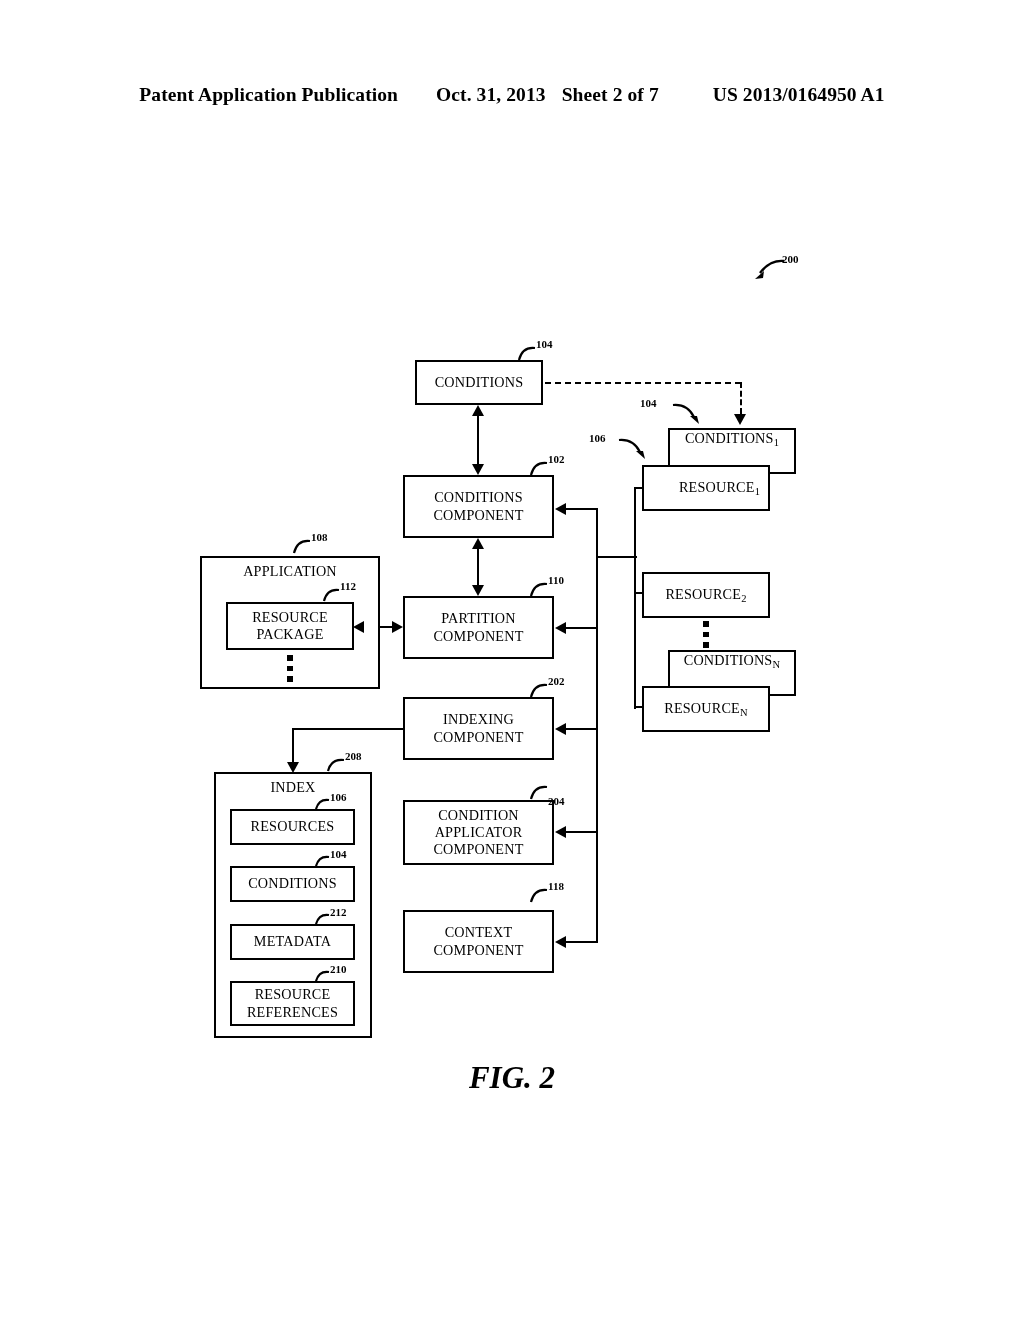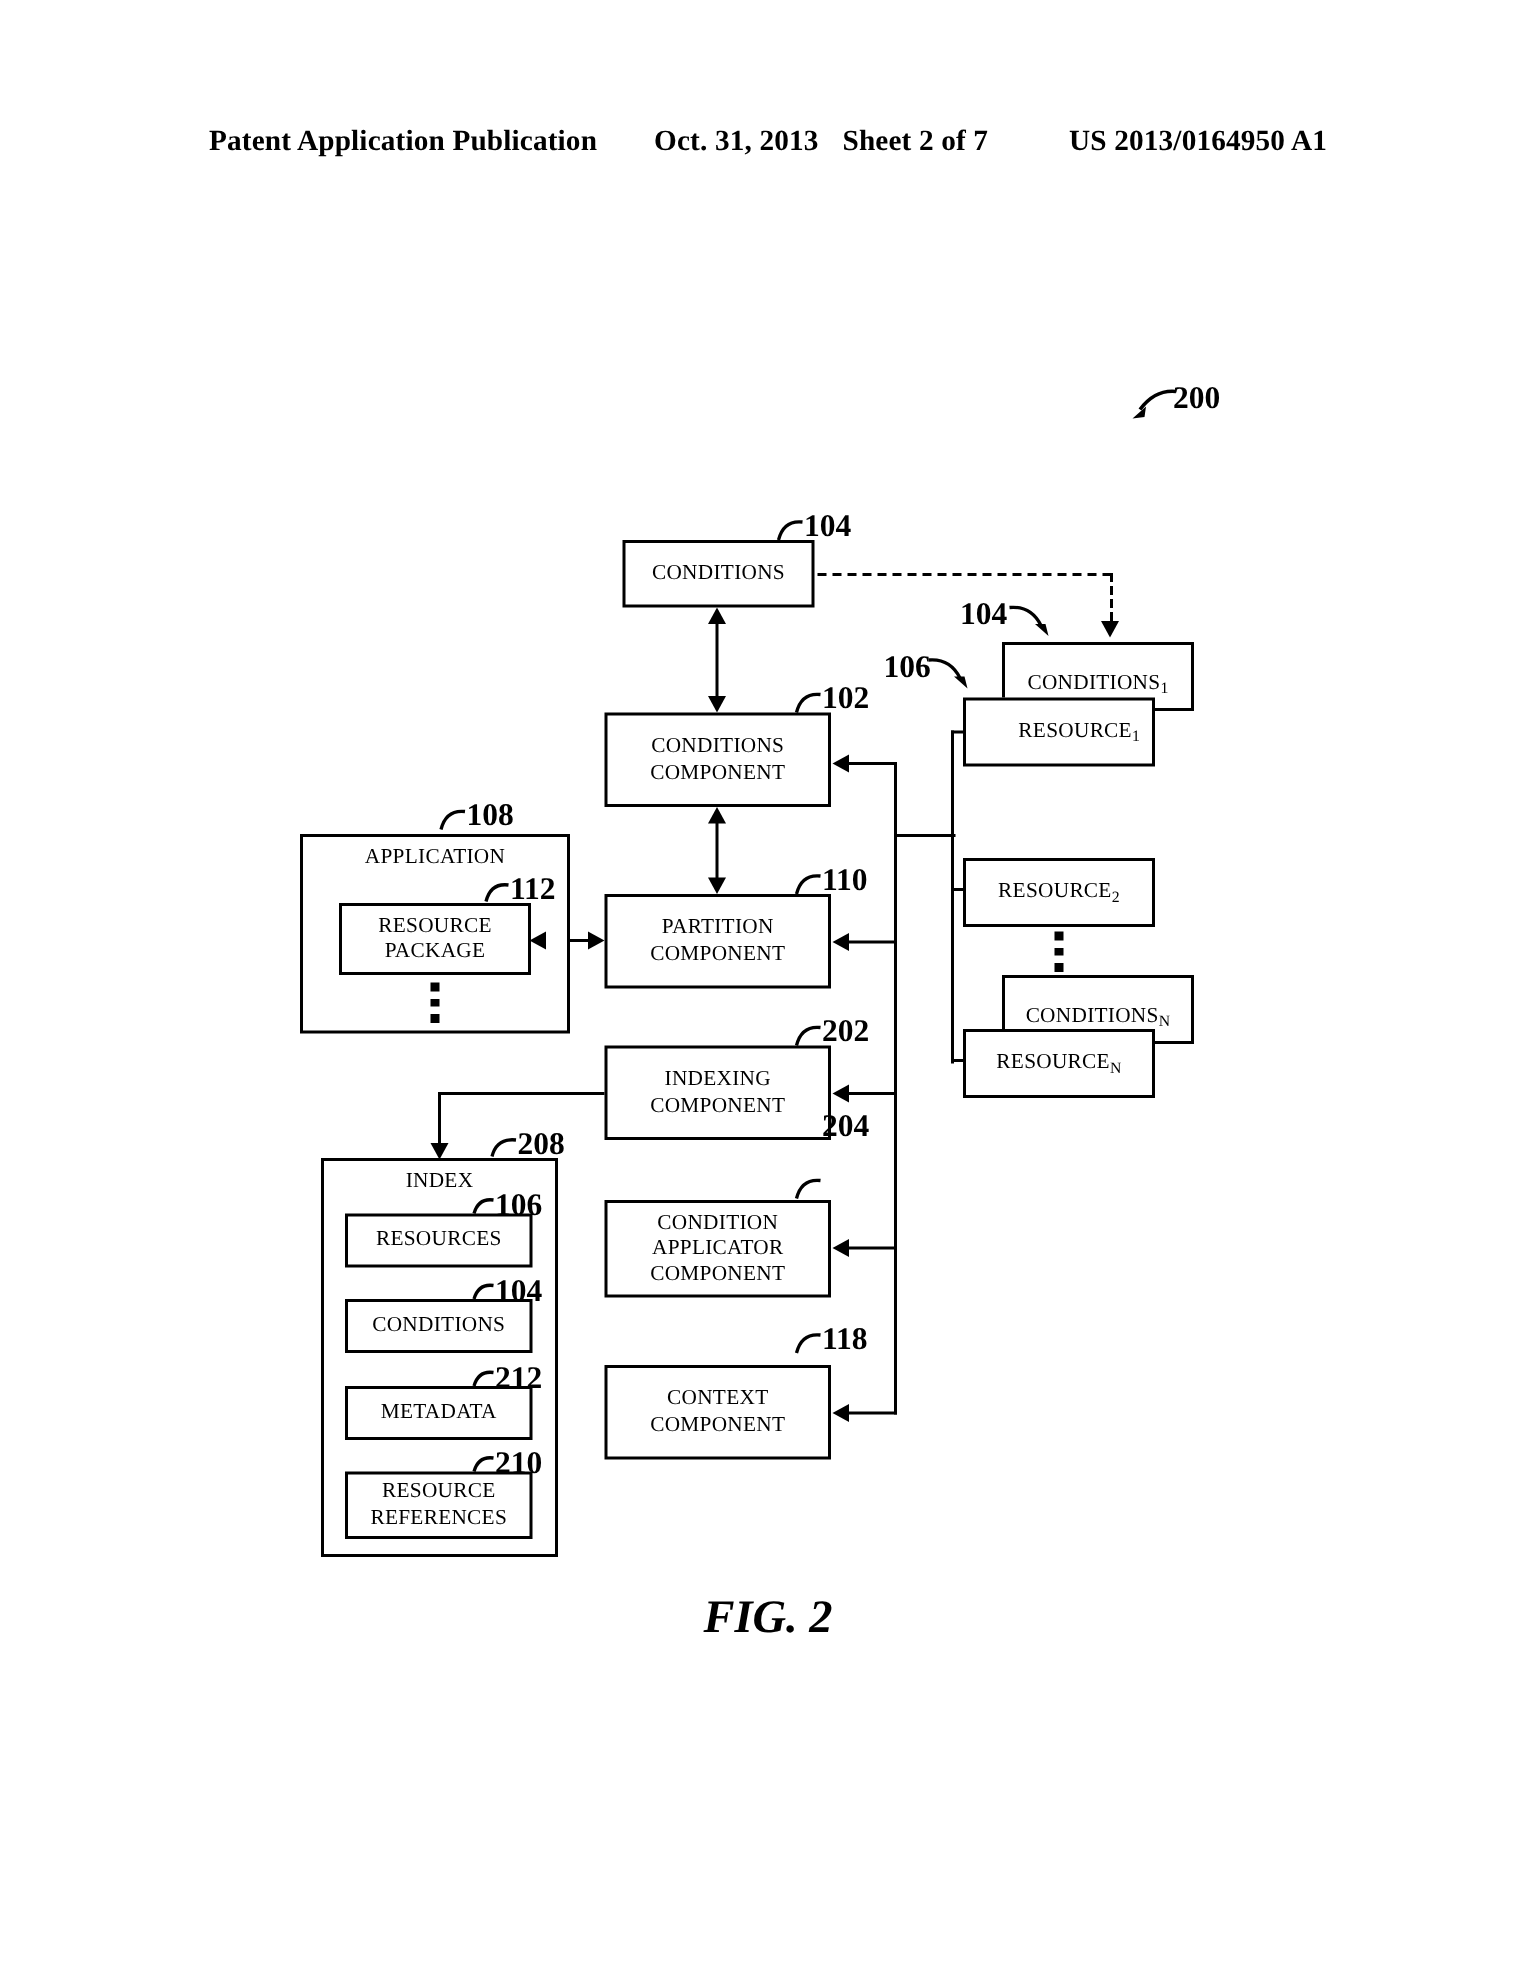--- a/index.html
+++ b/index.html
@@ -59,21 +59,21 @@
     justify-content: center;
     text-align: center;
     font-size: 14.2px;
     line-height: 1.22;
     letter-spacing: 0.2px;
     z-index: 5;
   }
   .box .lbl { display: block; }
   .box.stacklabel {
     align-items: flex-start;
-    padding-top: 17px;
+    padding-top: 0;
   }
 
   
   .containerbox {
     position: absolute;
     box-sizing: border-box;
     border: 2.4px solid #000;
     background: #ffffff;
     z-index: 4;
   }
@@ -84,21 +84,21 @@
     text-align: center;
     font-size: 14.2px;
     letter-spacing: 0.2px;
   }
 
   
   .refnum {
     position: absolute;
     font-family: "Liberation Serif", "DejaVu Serif", serif;
     font-weight: bold;
-    font-size: 21px;
+    font-size: 11px;
     z-index: 20;
     white-space: nowrap;
   }
 
   
   .hline, .vline {
     position: absolute;
     background: #000;
     z-index: 3;
   }
@@ -218,21 +218,21 @@
     <path d="M23,5 C14,4 9,9 7,17" stroke="#000" stroke-width="2.2" fill="none"></path>
   </svg>
 
   <div class="box" style="left:403px; top:800px; width:151px; height:65px;">
     <span>
       <span class="lbl">CONDITION</span>
       <span class="lbl">APPLICATOR</span>
       <span class="lbl">COMPONENT</span>
     </span>
   </div>
-  <div class="refnum" style="left:548px; top:738px;">204</div>
+  <div class="refnum" style="left:548px; top:795px;">204</div>
   <svg class="leader" style="left:524px; top:782px;" width="26" height="20" viewBox="0 0 26 20">
     <path d="M23,5 C14,4 9,9 7,17" stroke="#000" stroke-width="2.2" fill="none"></path>
   </svg>
 
   <div class="box" style="left:403px; top:910px; width:151px; height:63px;">
     <span>
       <span class="lbl">CONTEXT</span>
       <span class="lbl">COMPONENT</span>
     </span>
   </div>

